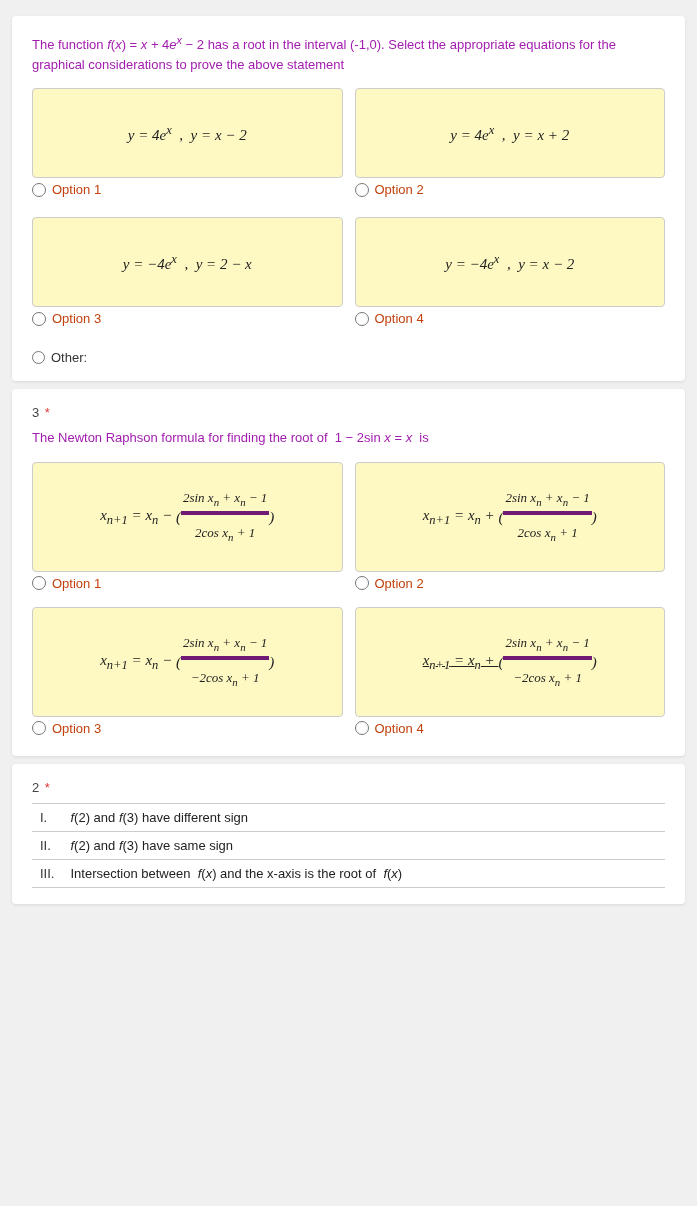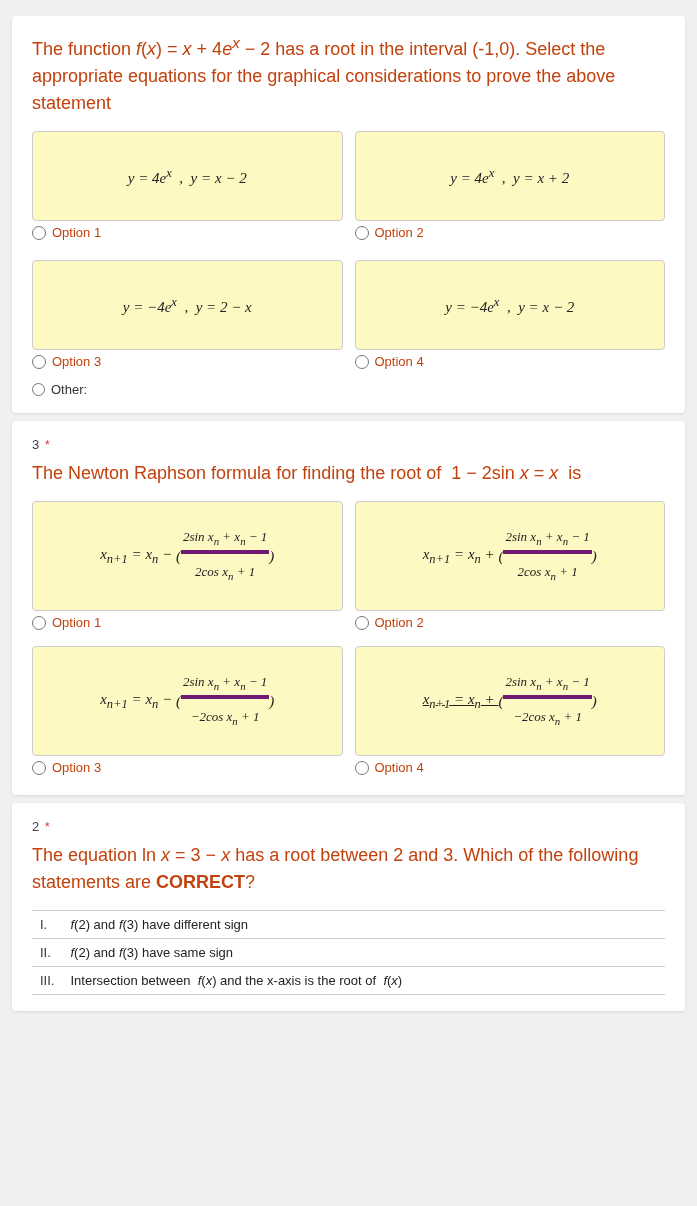--- a/index.html
+++ b/index.html
@@ -25,22 +25,22 @@
     .question-number {
       font-size: 13px;
       color: #444;
       margin-bottom: 8px;
     }
     .question-number .required {
       color: #e53935;
       margin-left: 2px;
     }
     .question-text {
-      font-size: 18px;
-      color: #c2410c;
+      font-size: 13px;
+      color: #a21caf;
       margin-bottom: 14px;
       line-height: 1.5;
     }
     .option-box {
       border: 1px solid #ccc;
       border-radius: 4px;
       padding: 12px;
       min-height: 90px;
       display: flex;
       align-items: center;
@@ -70,21 +70,21 @@
       gap: 12px;
     }
     .option-unit {
       display: flex;
       flex-direction: column;
     }
     .other-row {
       display: flex;
       align-items: center;
       gap: 6px;
-      margin-top: 9px;
+      margin-top: 20px;
     }
     .other-label {
       font-size: 13px;
       color: #333;
     }
     
     .math-content {
       font-family: 'Times New Roman', Times, serif;
       font-size: 15px;
       font-style: italic;
@@ -293,23 +293,20 @@
           <input type="radio" name="q_nr" value="nr_option4" style="">
           <span class="option-label-text">Option 4</span>
         </div>
       </div>
     </div>
   </div>
 
   <div class="question-card">
     <div class="question-number">
       2 <span class="required">*</span>
-    </div>
-    <div class="question-text">
-      The equation ln&nbsp;<em>x</em> = 3 − <em>x</em> has a root between 2 and 3. Which of the following statements are <strong>CORRECT</strong>?
     </div>
     <table class="statements-table">
       <tbody>
           <tr>
         <td>I.</td>
         <td><em>f</em>(2) and <em>f</em>(3) have different sign</td>
       </tr>
       <tr>
         <td>II.</td>
         <td><em>f</em>(2) and <em>f</em>(3) have same sign</td>

